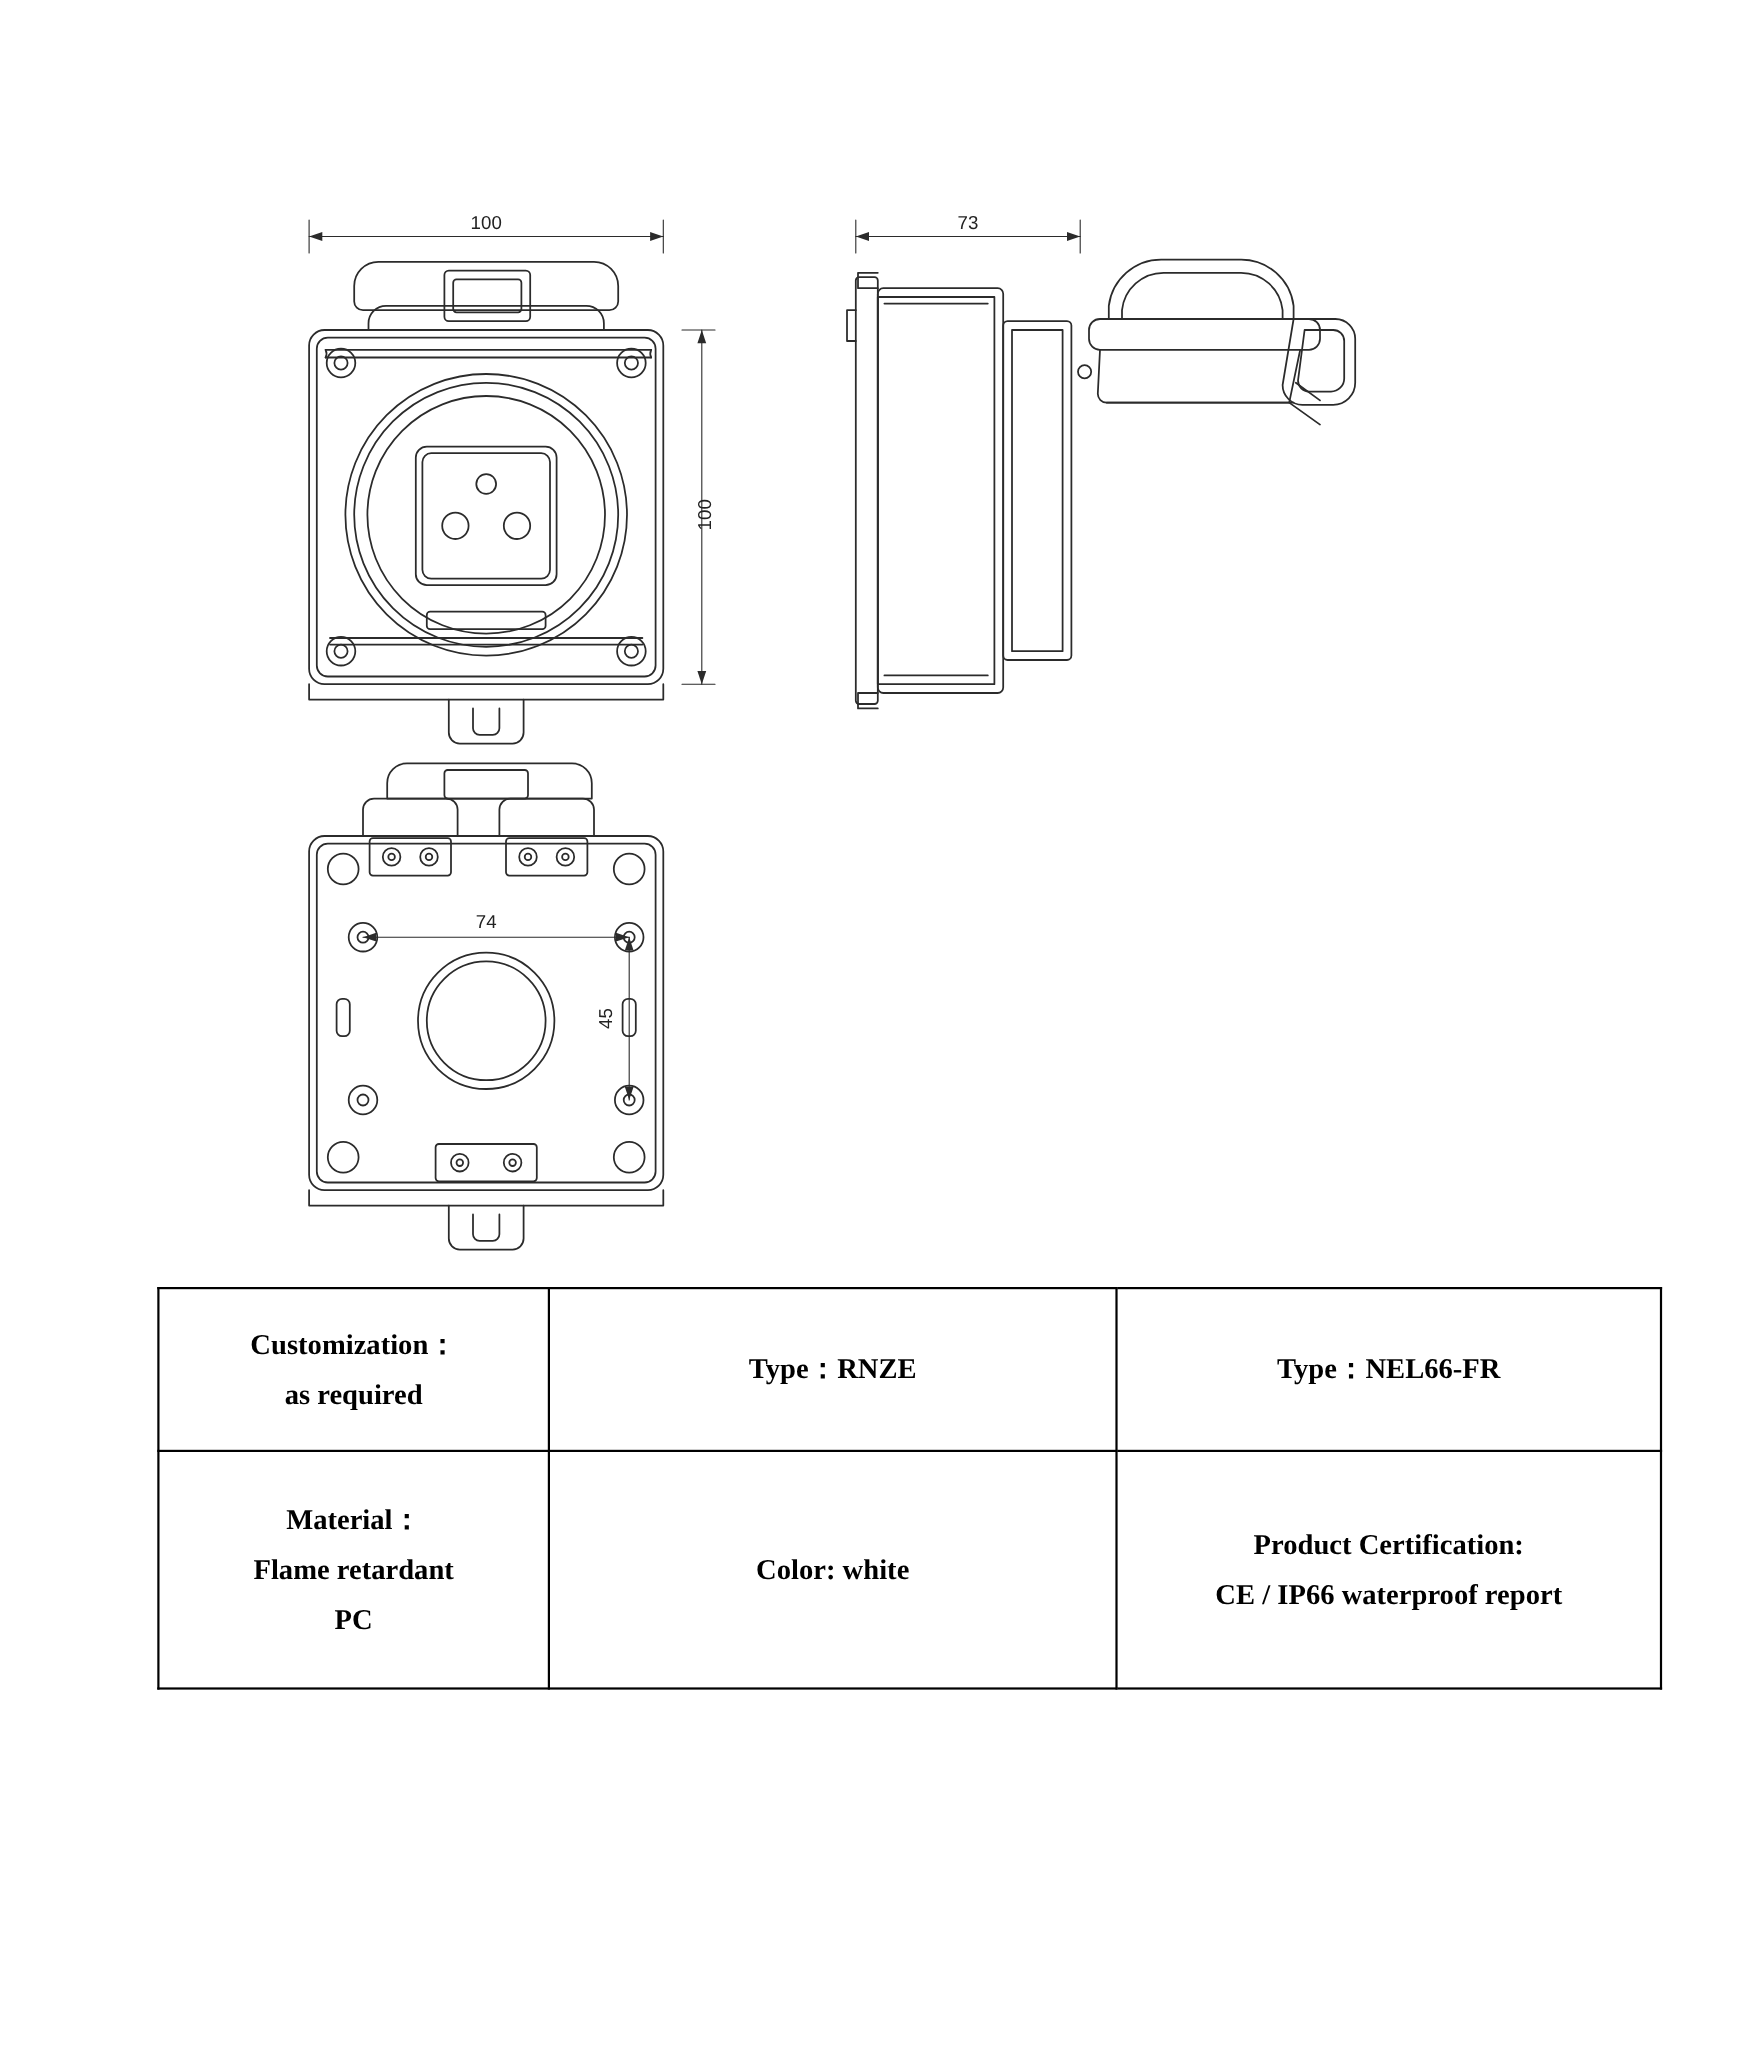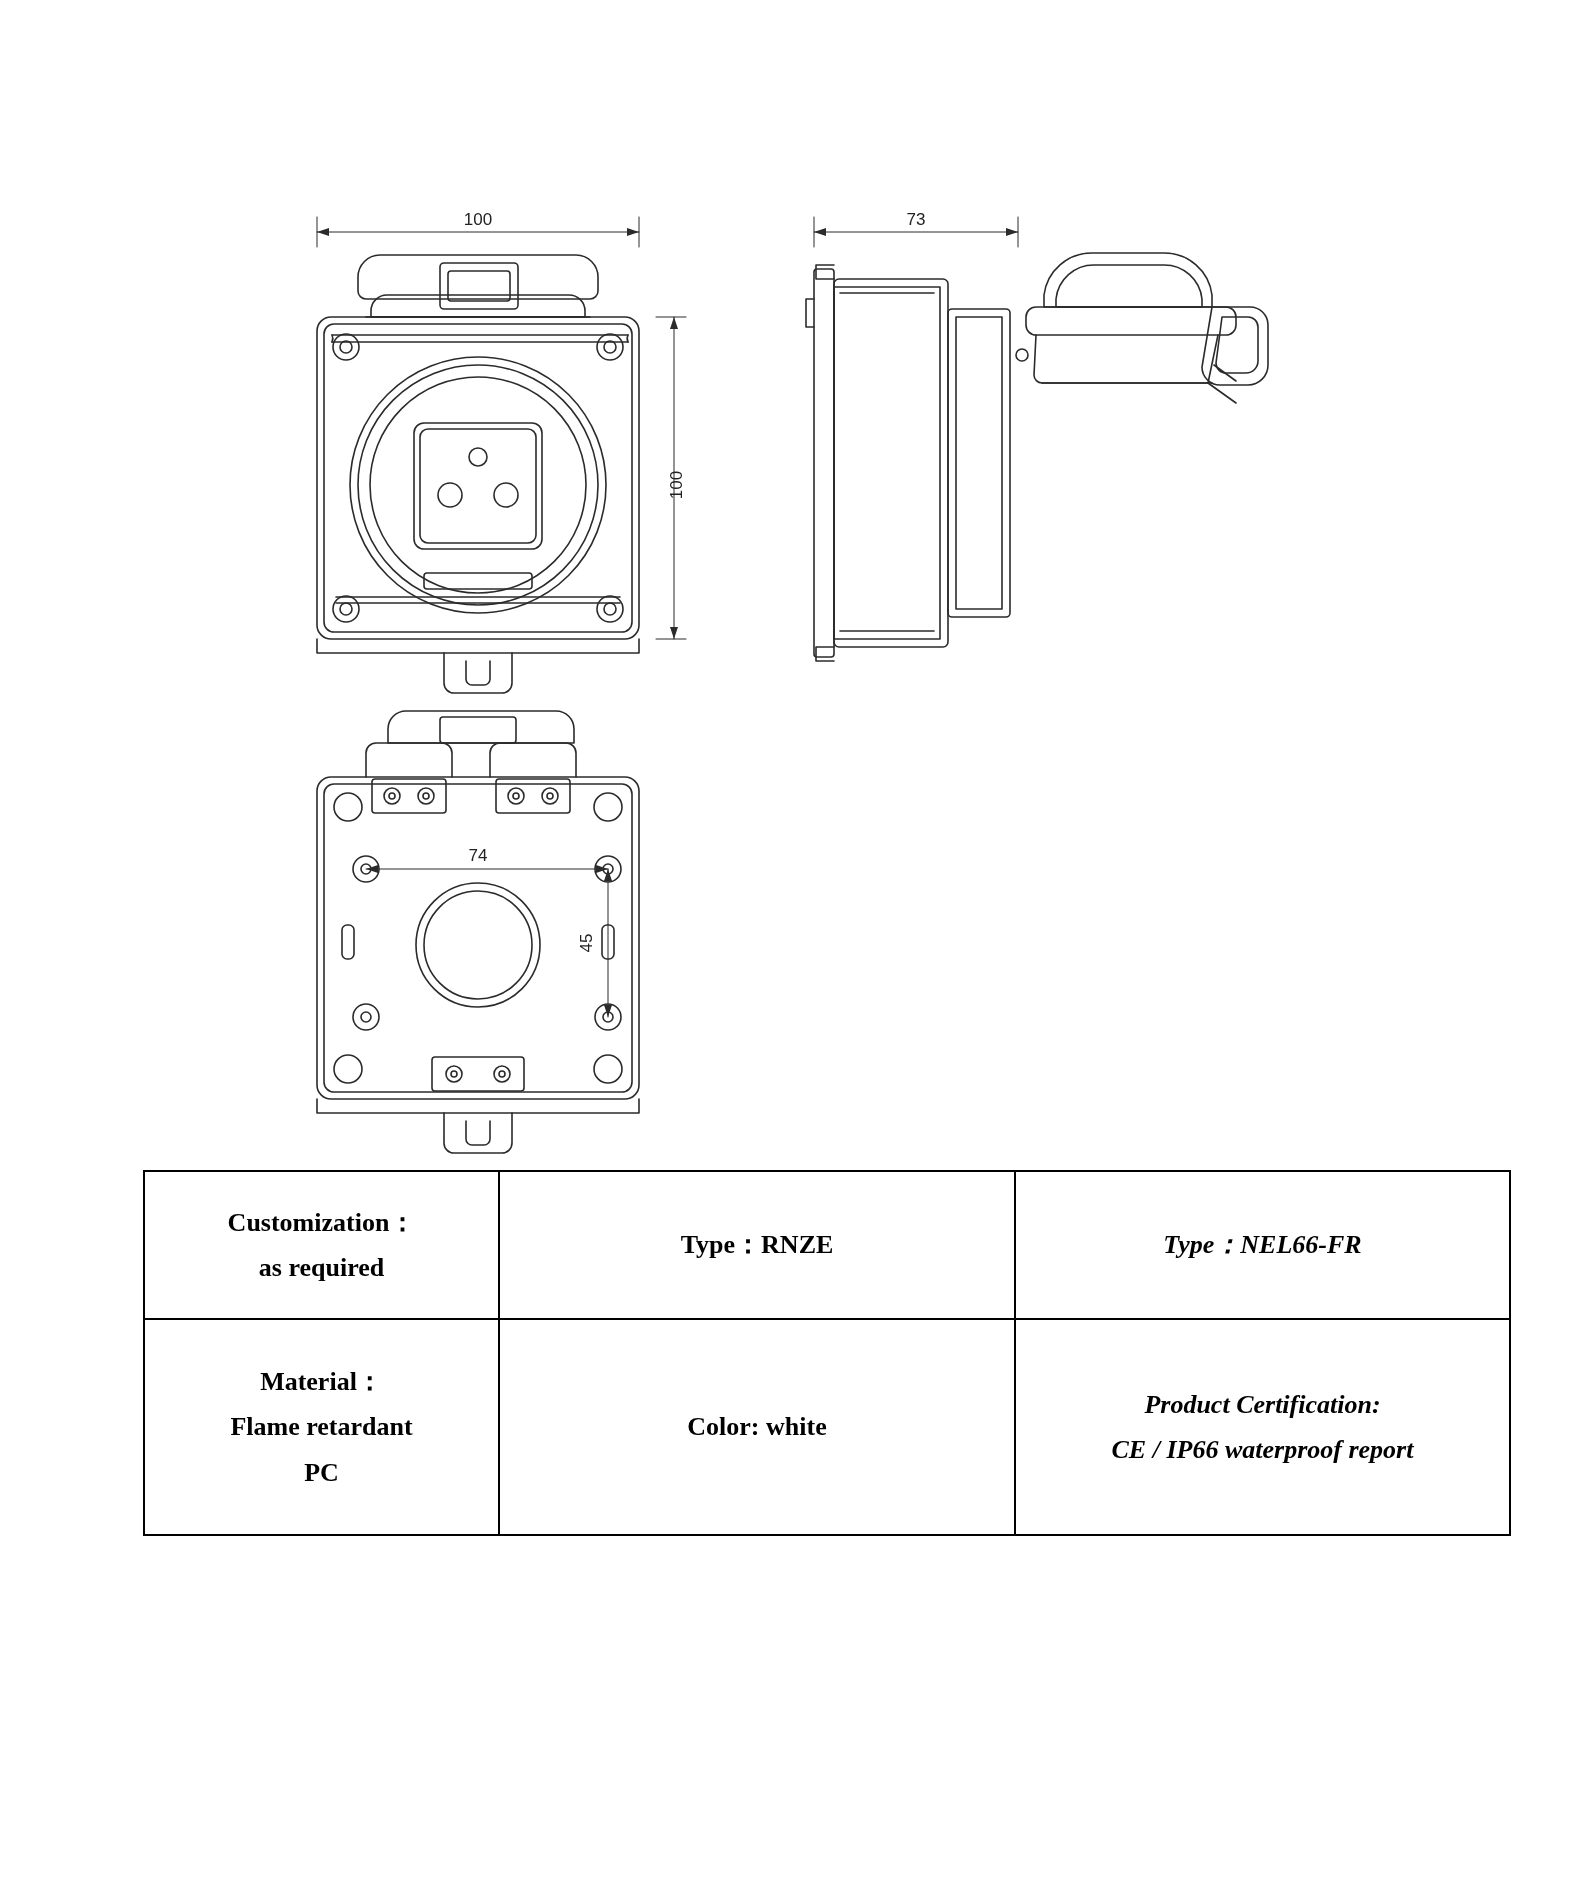--- a/index.html
+++ b/index.html
@@ -13,24 +13,23 @@
     position: relative;
     font-family: "Liberation Serif", serif;
     color: #000000;
     overflow: hidden;
   }
 
   
   #drawing-area {
     position: absolute;
     left: 0;
-    top: 17px;
+    top: 0;
     width: 1308px;
     height: 1160px;
-    padding-left: 36px;
   }
   #drawing-area svg {
     display: block;
   }
 
   .dimlabel {
     font-family: "Liberation Sans", sans-serif;
     font-size: 17px;
     fill: #222222;
   }
@@ -50,21 +49,21 @@
     text-align: center;
     vertical-align: middle;
     font-family: "Liberation Serif", serif;
     font-weight: bold;
     font-size: 26px;
     line-height: 1.75;
     padding: 16px 10px;
   }
   #spec-table td.col1 { width: 333px; }
   #spec-table td.col2 { width: 494px; }
-  #spec-table td.col3 { width: 473px; font-style: italic; }
+  #spec-table td.col3 { width: 473px; }
 
   .cell-line { display: block; white-space: nowrap; }
   .r1 { height: 148px; }
   .r2 { height: 148px; }
   .r3 { height: 216px; }
 </style>
 </head>
 <body>
 
 <div id="drawing-area">

